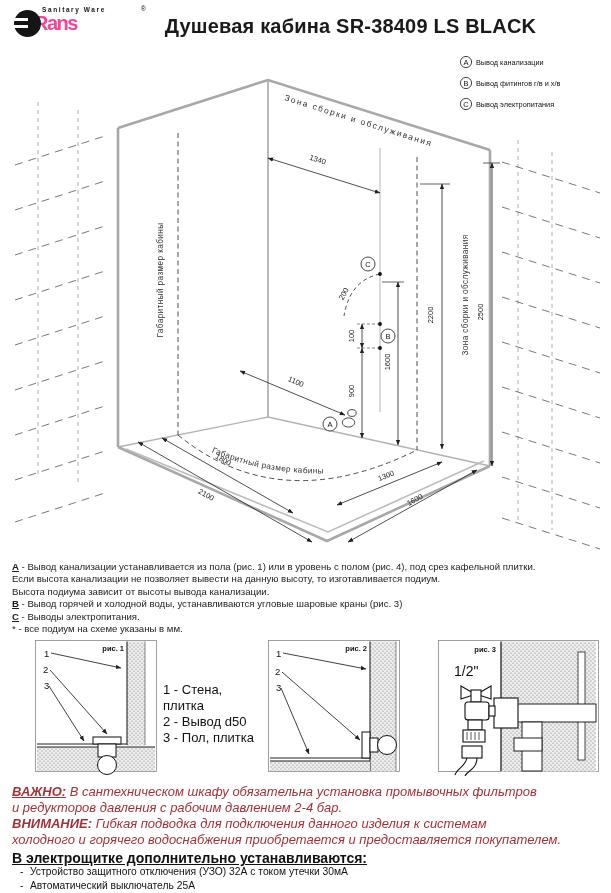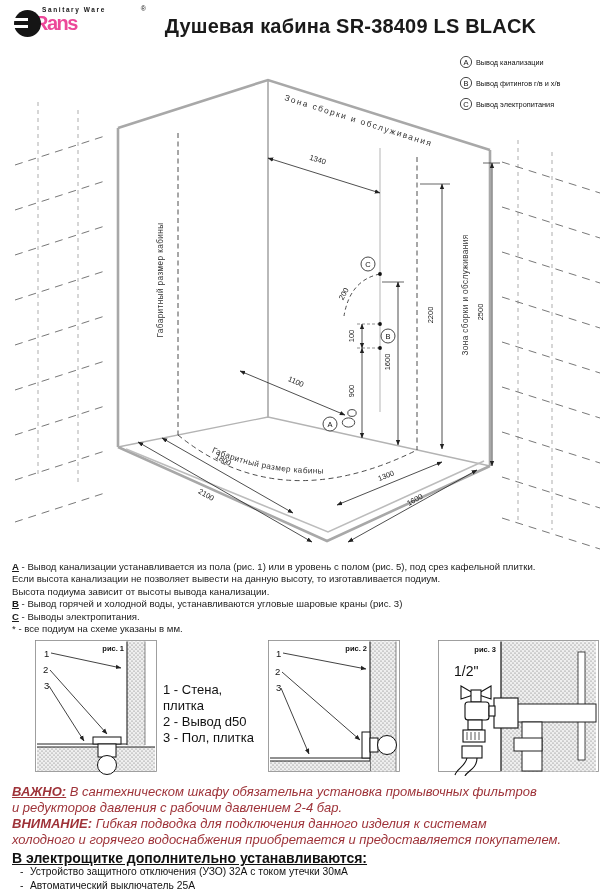--- a/index.html
+++ b/index.html
@@ -239,21 +239,21 @@
       <g>
         <circle cx="466" cy="54" r="5.6" fill="#fff" stroke="#333" stroke-width="0.9"></circle>
         <text class="circlet" text-anchor="middle" x="466" y="56.6">C</text>
         <text class="calltxt" x="476" y="56.5">Вывод электропитания</text>
       </g>
     </g>
   </svg>
 
   
   <div class="notes">
-    <div><b>А</b><span> - Вывод канализации устанавливается из пола (рис. 1) или в уровень с полом (рис. 5), под срез кафельной плитки.</span></div>
+    <div><b>А</b><span> - Вывод канализации устанавливается из пола (рис. 1) или в уровень с полом (рис. 4), под срез кафельной плитки.</span></div>
     <div>Если высота канализации не позволяет вывести на данную высоту, то изготавливается подиум.</div>
     <div>Высота подиума зависит от высоты вывода канализации.</div>
     <div><b>В</b><span> - Вывод горячей и холодной воды, устанавливаются угловые шаровые краны (рис. 3)</span></div>
     <div><b>С</b><span> - Выводы электропитания.</span></div>
     <div><span>*</span><span> - все подиум на схеме указаны в мм.</span></div>
   </div>
 
   
   <div class="figs">
 

